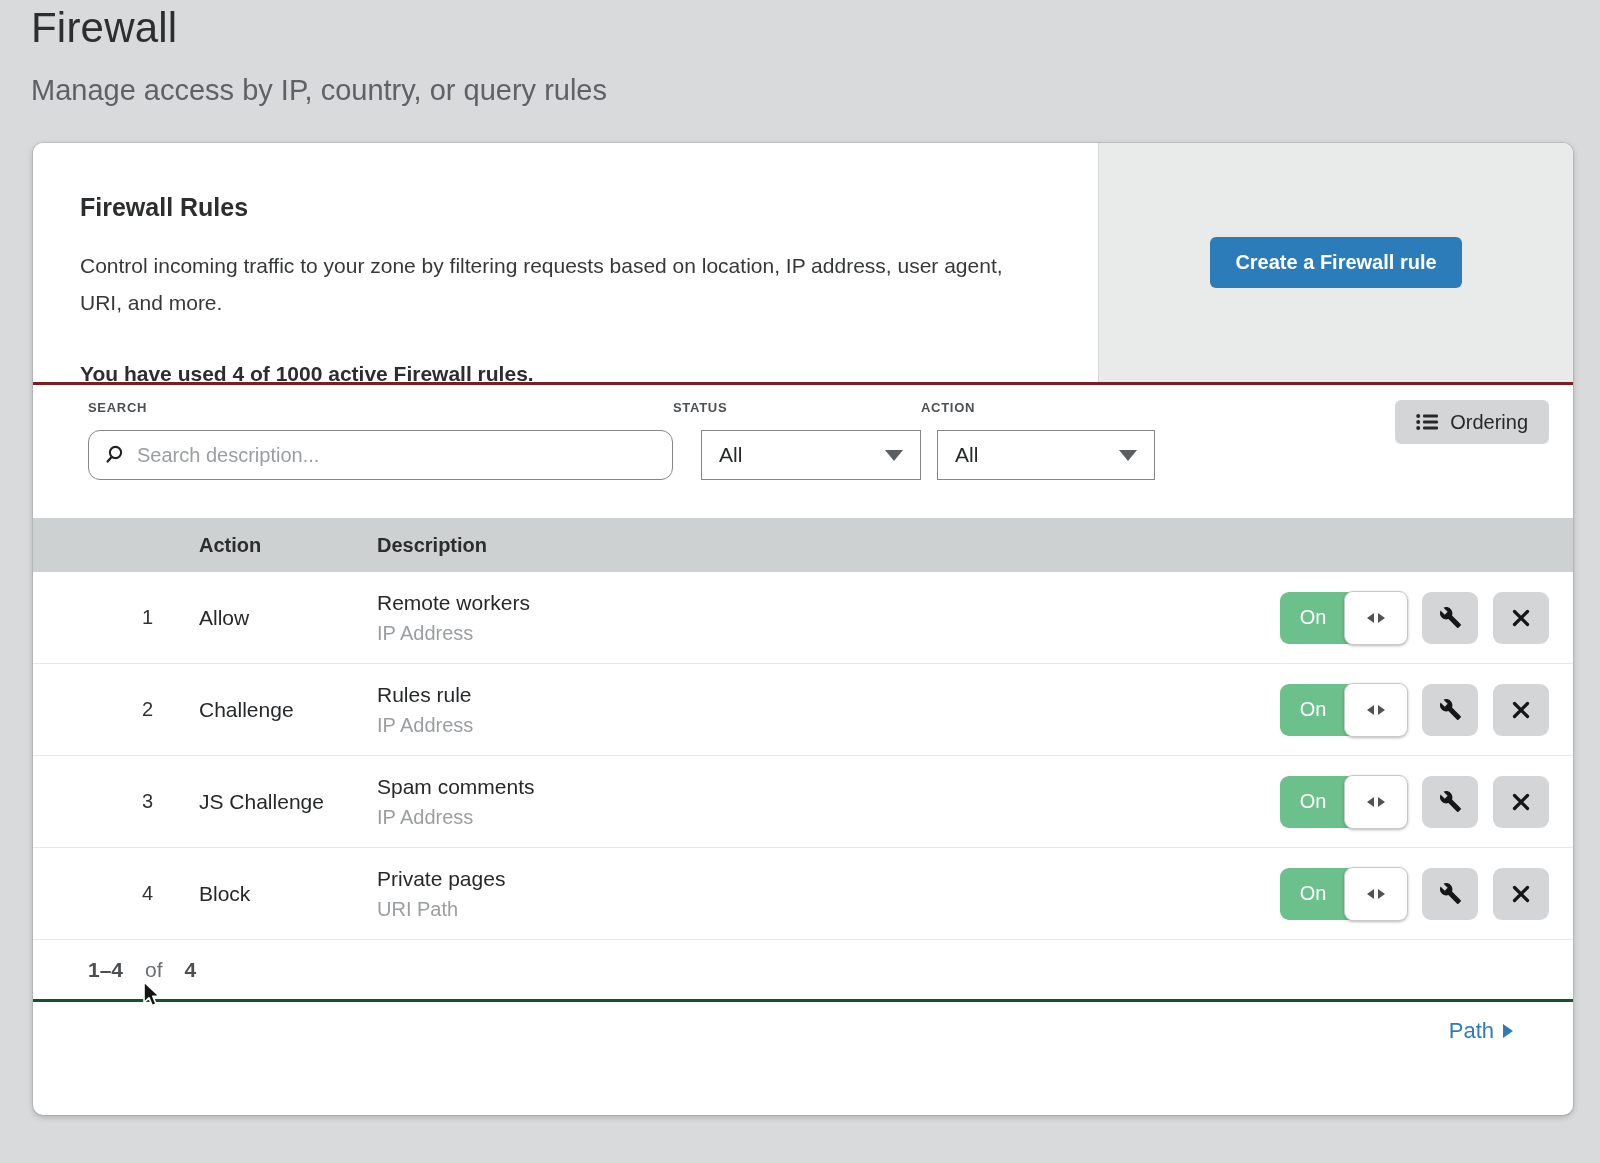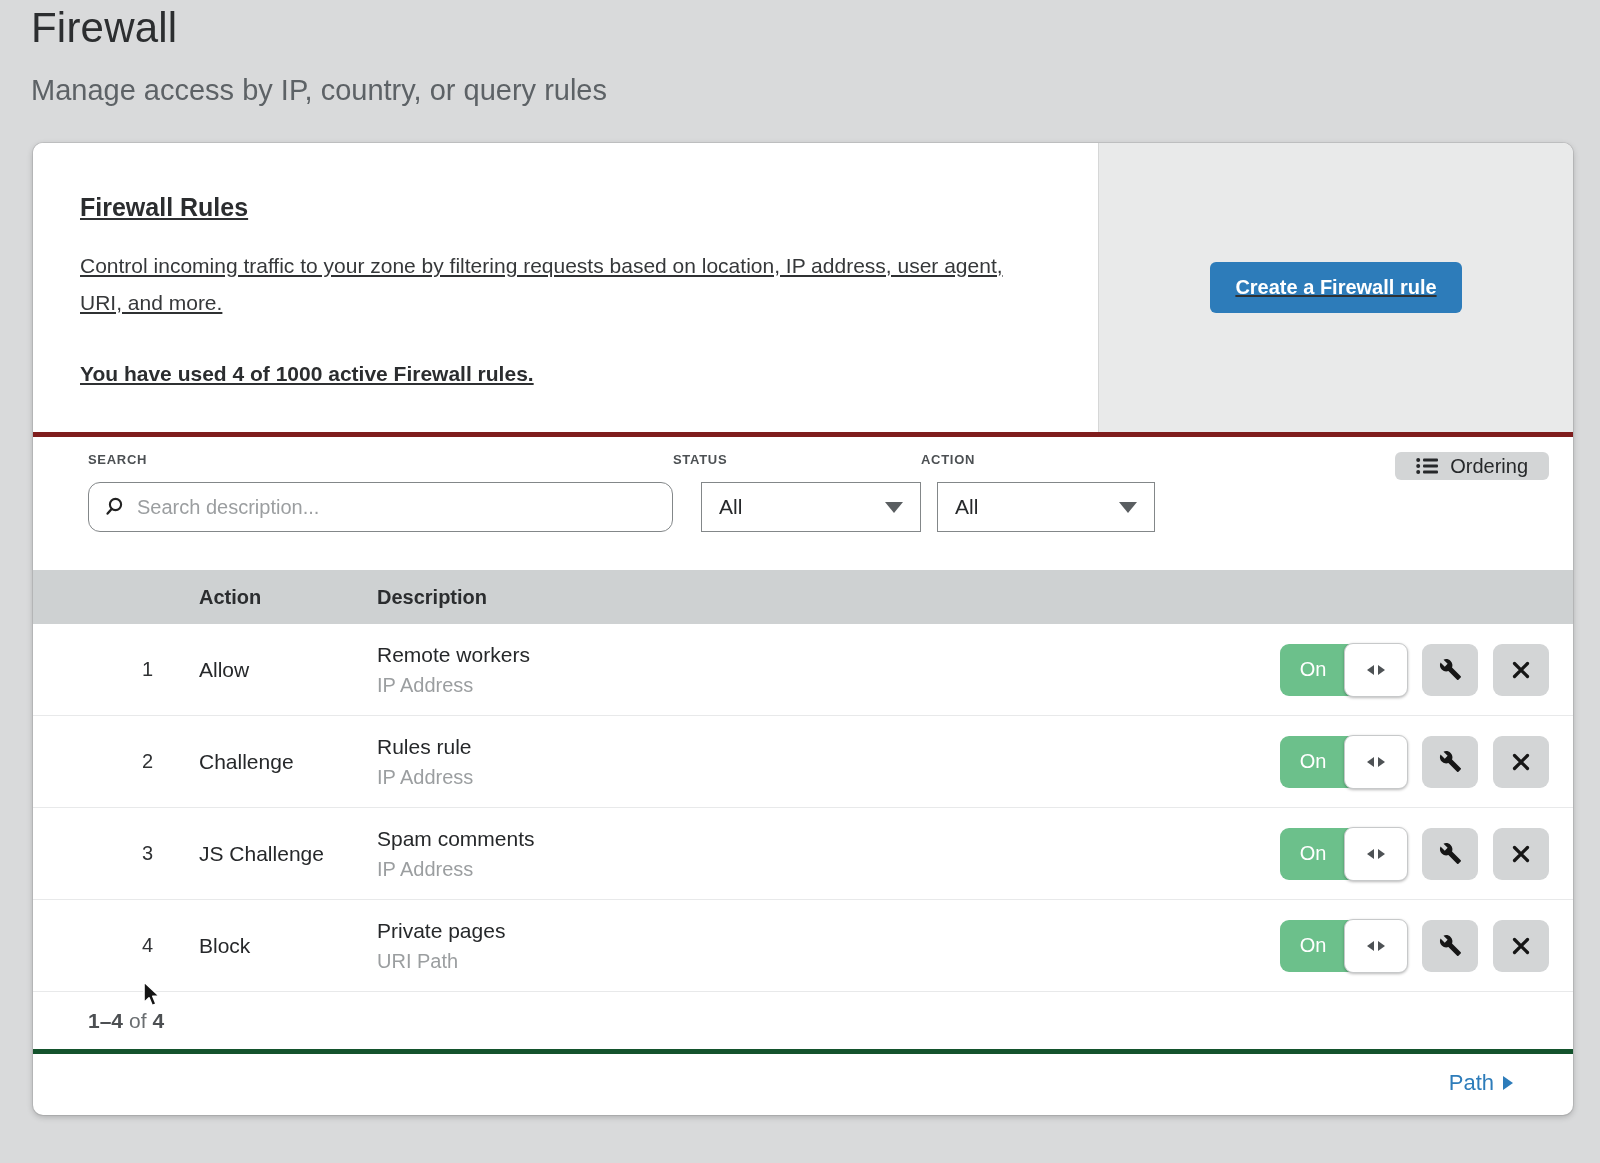--- a/index.html
+++ b/index.html
@@ -22,21 +22,21 @@
 
   
   .card{
     position:absolute;left:33px;top:143px;width:1540px;height:972px;
     background:#ffffff;border-radius:10px;
     box-shadow:0 0 0 1px rgba(0,0,0,.08),0 2px 6px rgba(0,0,0,.22);
     overflow:hidden;
   }
 
   
-  .hero{display:flex;height:294px;border-bottom:5px solid #7f1d1d;text-decoration:underline;}
+  .hero{display:flex;height:242px;border-bottom:3px solid #7f1d1d;}
   .hero-left{flex:1 1 auto;padding:50px 60px 0 47px;background:#fff;}
   .hero-left h2{margin:0 0 26px 0;font-size:25px;font-weight:700;color:#2b2d2f;}
   .hero-desc{margin:0;font-size:21px;line-height:1.75;color:#36383a;max-width:945px;}
   .hero-usage{margin:40px 0 0 0;font-size:21px;font-weight:700;color:#2b2d2f;}
   .hero-right{
     flex:0 0 475px;background:#e9eaea;border-left:1px solid #d6d7d7;
     display:flex;align-items:center;justify-content:center;
   }
   .btn-primary{
     background:var(--primary-blue);color:#fff;border:none;border-radius:6px;
@@ -58,21 +58,21 @@
   .search-box input::placeholder{color:#9b9ea0;}
   .select{
     height:50px;border:1px solid #838789;border-radius:0;background:#fff;
     display:flex;align-items:center;justify-content:space-between;
     padding:0 17px;font-size:21px;color:#26282a;cursor:pointer;
   }
   .select.status{width:220px;margin-left:28px;}
   .select.action{width:218px;margin-left:16px;}
   .caret-down{width:0;height:0;border-left:9px solid transparent;border-right:9px solid transparent;border-top:11px solid #5a5e61;}
   .btn-ordering{
-    margin-left:auto;margin-bottom:3px;height:28px;background:#d3d5d6;border:none;border-radius:6px;
+    margin-left:auto;margin-bottom:3px;height:44px;background:#d3d5d6;border:none;border-radius:6px;
     display:flex;align-items:center;gap:12px;padding:0 21px;
     font-family:inherit;font-size:20px;color:#26282a;cursor:pointer;
   }
 
   
   .table-header{
     height:54px;background:#ced1d2;display:grid;grid-template-columns:166px 178px 1fr;
     align-items:center;font-size:20px;font-weight:700;color:#2b2d2f;
   }
   .rule-row{
@@ -98,22 +98,22 @@
   .arr-l{width:0;height:0;border-top:5px solid transparent;border-bottom:5px solid transparent;border-right:7px solid #4e5255;}
   .arr-r{width:0;height:0;border-top:5px solid transparent;border-bottom:5px solid transparent;border-left:7px solid #4e5255;}
 
   .icon-btn{
     width:56px;height:52px;background:#d3d5d6;border:none;border-radius:9px;
     display:flex;align-items:center;justify-content:center;cursor:pointer;flex:none;
   }
 
   
   .table-footer{
-    height:62px;display:flex;align-items:center;gap:6px;padding-left:55px;
-    font-size:21px;color:#6a6e71;border-bottom:5px solid #14532d;
+    height:62px;display:flex;align-items:center;gap:22px;padding-left:55px;
+    font-size:21px;color:#6a6e71;border-bottom:3px solid #14532d;
   }
   .table-footer .strong{font-weight:700;color:#4c4f52;}
   .help-row{height:58px;display:flex;align-items:center;justify-content:flex-end;padding-right:60px;}
   .help-link{display:flex;align-items:center;gap:9px;font-size:22px;color:var(--link-blue);text-decoration:none;cursor:pointer;}
   .tri-right{width:0;height:0;border-top:7px solid transparent;border-bottom:7px solid transparent;border-left:10px solid var(--link-blue);}
 
   
   .cursor{position:absolute;left:141px;top:980px;pointer-events:none;}
 </style>
 </head>

